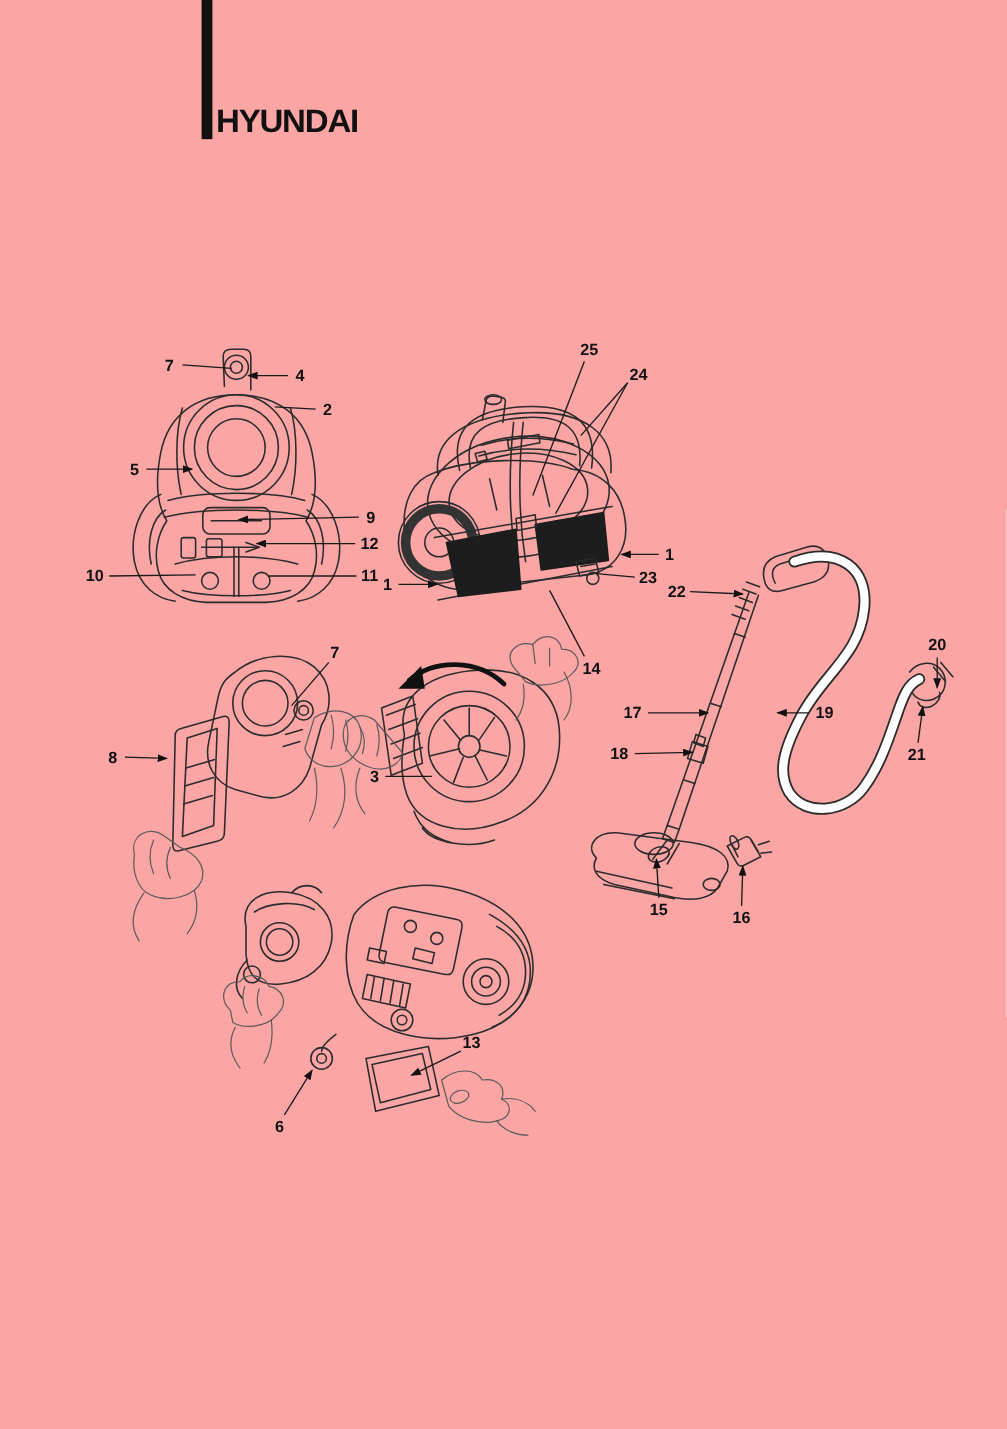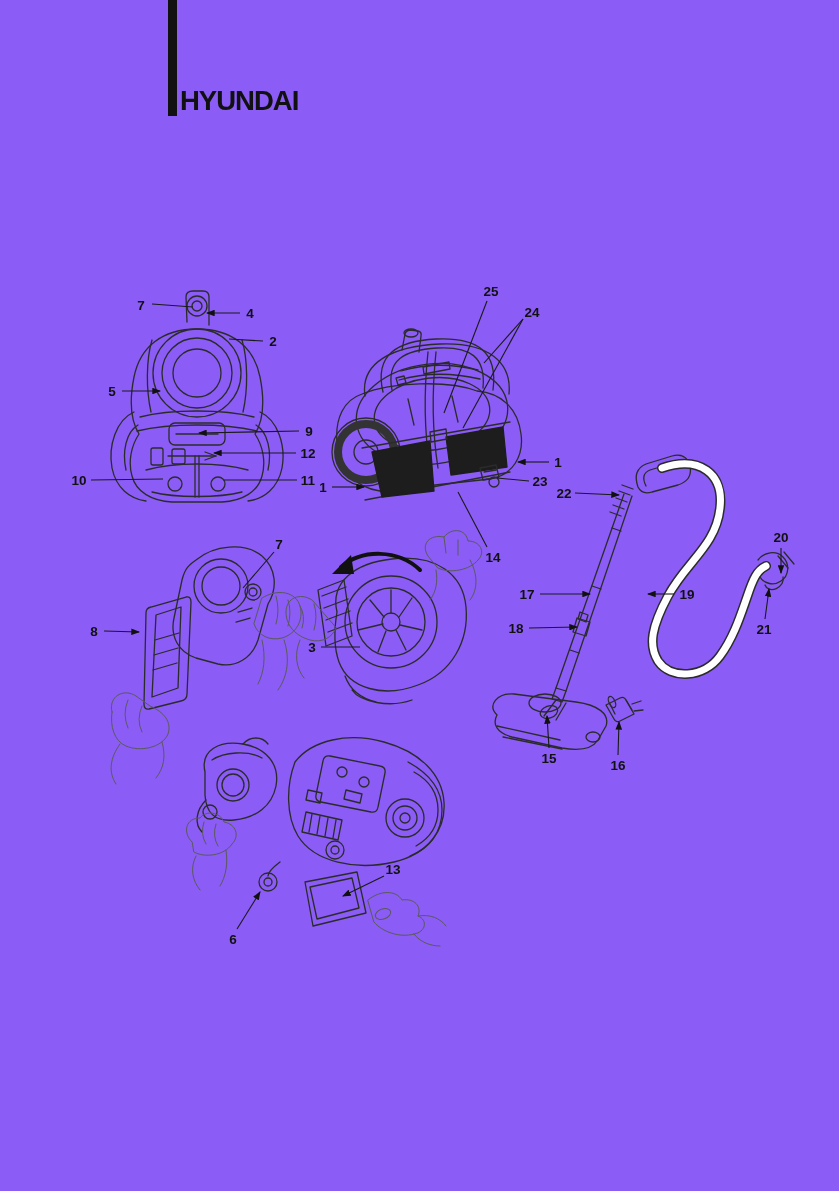--- a/index.html
+++ b/index.html
@@ -1,19 +1,19 @@
 <!DOCTYPE html>
 <html><head>
 <meta charset="utf-8">
 <style>
   html,body{margin:0;padding:0;background:#ffffff;}
   .page{
     position:relative;
     width:839px;height:1191px;
-    background:#8b5cf6;
+    background:#fca5a5;
     font-family:"Liberation Sans", sans-serif;
     overflow:hidden;
   }
   .logo-bar{
     position:absolute;left:168px;top:0;
     width:9px;height:116px;background:#111;
   }
   .brand{
     position:absolute;left:180px;top:86px;
     font-size:27px;font-weight:bold;letter-spacing:-1px;

